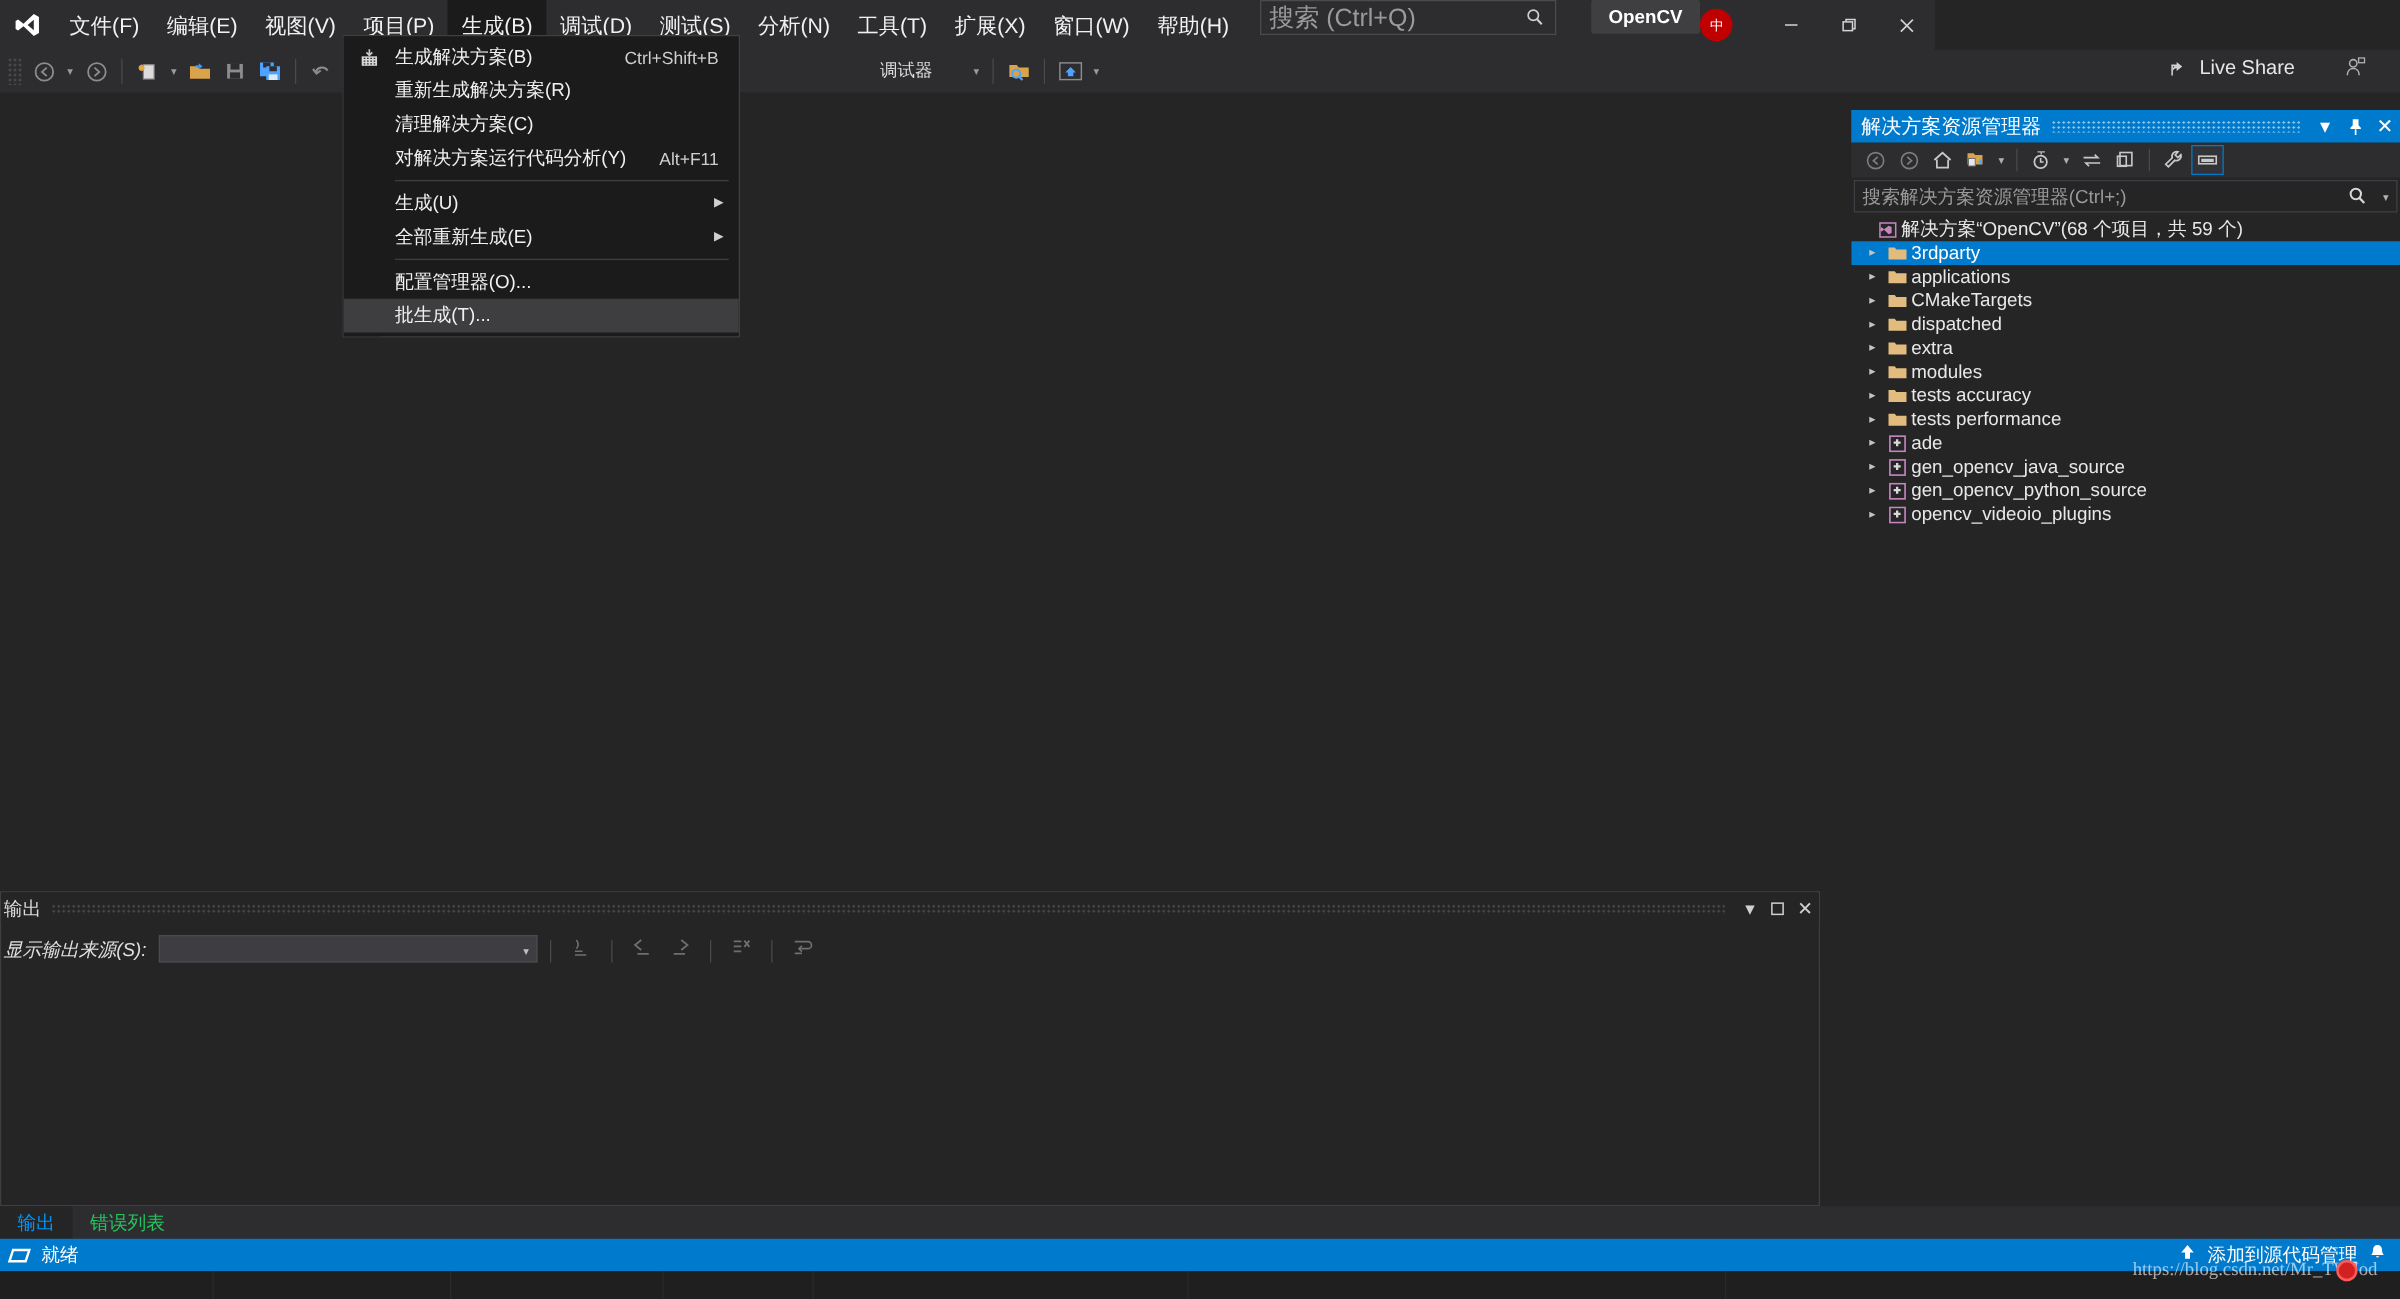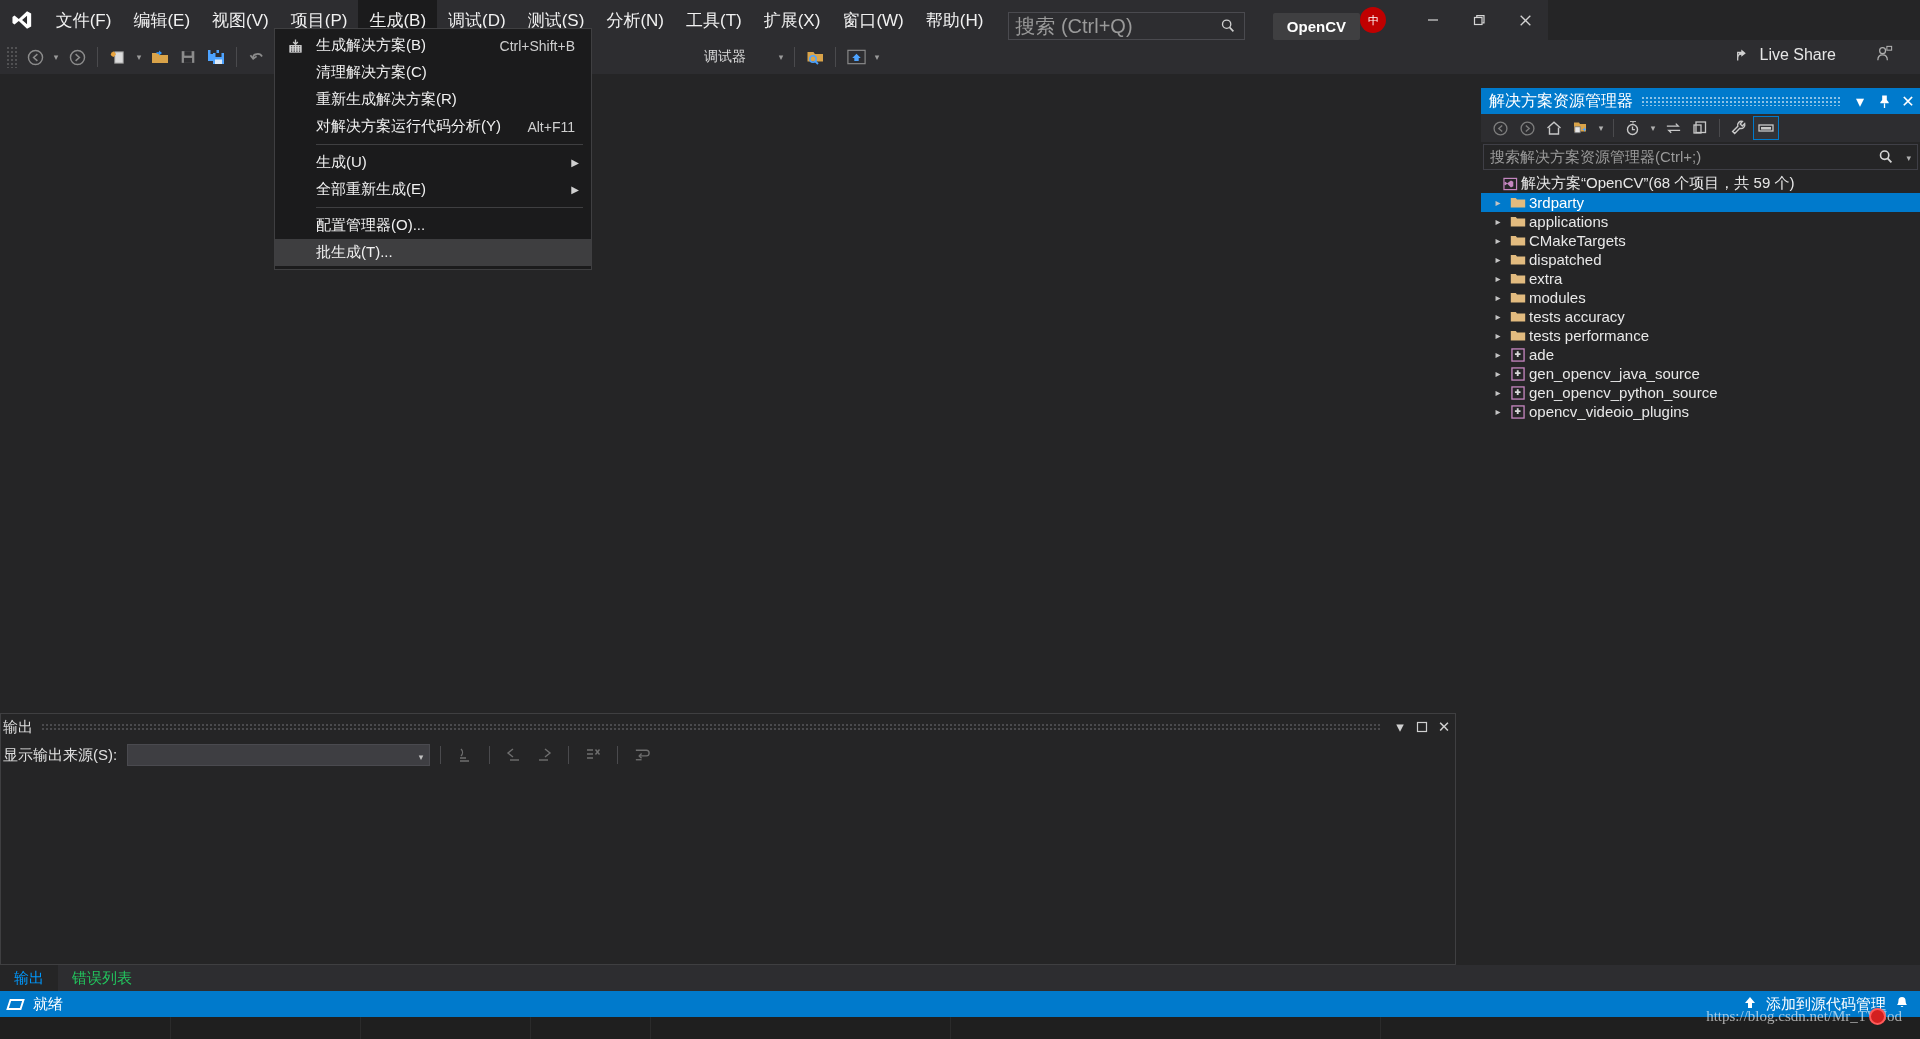--- a/index.html
+++ b/index.html
@@ -8,21 +8,21 @@
     background: #252526;
     font-family: "Liberation Sans", "DejaVu Sans", sans-serif;
     overflow: hidden;
     color: #f1f1f1;
   }
   .app { position: relative; width: 1920px; height: 1039px; background: #252526; }
 
   
   .titlebar {
     position: absolute; left: 0; top: 0; width: 1548px; height: 40px;
-    background: #2d2d30; display: flex; align-items: flex-end;
+    background: #2d2d30; display: flex; align-items: flex-start;
   }
   .vs-logo { width: 46px; height: 40px; display: flex; align-items: center; justify-content: center; }
   .vs-logo svg { display:block; }
   .menu-bar { display: flex; align-items: stretch; height: 40px; }
   .menu-item {
     display: flex; align-items: center; padding: 0 11px; height: 40px;
     font-size: 17px; color: #f1f1f1; white-space: nowrap; cursor: default;
   }
   .menu-item.open { background: #1b1b1c; }
 
@@ -137,21 +137,21 @@
   .out-header {
     height: 26px; background: #252526; display: flex; align-items: center;
     padding-left: 2px; color: #dcdcdc; font-size: 15px;
   }
   .out-header .dots2 {
     flex: 1; height: 9px; margin: 0 8px;
     background-image: radial-gradient(#4a4a4d 1px, transparent 1px);
     background-size: 4px 4px;
   }
   .out-hdr-btn { width: 22px; height: 26px; display: flex; align-items: center; justify-content: center; color: #d0d0d0; }
-  .out-toolbar { height: 30px; display: flex; align-items: center; padding-left: 2px; gap: 2px; }
+  .out-toolbar { height: 30px; display: flex; align-items: flex-end; padding-left: 2px; gap: 2px; font-style: italic; }
   .out-label { font-size: 15px; color: #e0e0e0; margin-right: 8px; }
   .out-combo {
     width: 303px; height: 22px; background: #3e3e42; border: 1px solid #4a4a4f;
     display: flex; align-items: center; padding: 0 6px; position: relative;
   }
   .out-combo .car3 { position: absolute; right: 6px; top: 7px; color: #c0c0c0; font-size: 9px; }
   .out-tsep { width: 1px; height: 18px; background: #4a4a4d; margin: 0 8px; }
   .out-ico { width: 28px; height: 24px; display: flex; align-items: center; justify-content: center; color: #6f6f6f; }
   .out-body { position: absolute; left: 2px; right: 2px; top: 58px; bottom: 2px; background: #252526; }
 
@@ -375,26 +375,26 @@
           <path d="M4.2 9.2 h1.4 M7 9.2 h1.4 M9.8 9.2 h1.4 M12.6 9.2 h1.4
                    M4.2 11.6 h1.4 M7 11.6 h1.4 M9.8 11.6 h1.4 M12.6 11.6 h1.4
                    M4.2 13.9 h1.4 M7 13.9 h1.4 M9.8 13.9 h1.4 M12.6 13.9 h1.4" stroke="#2d2d30" stroke-width="1.1"></path>
         </svg>
       </span>
       <span>生成解决方案(B)</span>
       <span class="acc">Ctrl+Shift+B</span>
     </div>
 
     <div class="dd-item">
+      <span>重新生成解决方案(R)</span>
+      <span class="acc"></span>
+    </div>
+
+    <div class="dd-item">
       <span>清理解决方案(C)</span>
-      <span class="acc"></span>
-    </div>
-
-    <div class="dd-item">
-      <span>重新生成解决方案(R)</span>
       <span class="acc"></span>
     </div>
 
     <div class="dd-item">
       <span>对解决方案运行代码分析(Y)</span>
       <span class="acc">Alt+F11</span>
     </div>
 
     <div class="dd-sep"></div>
 

